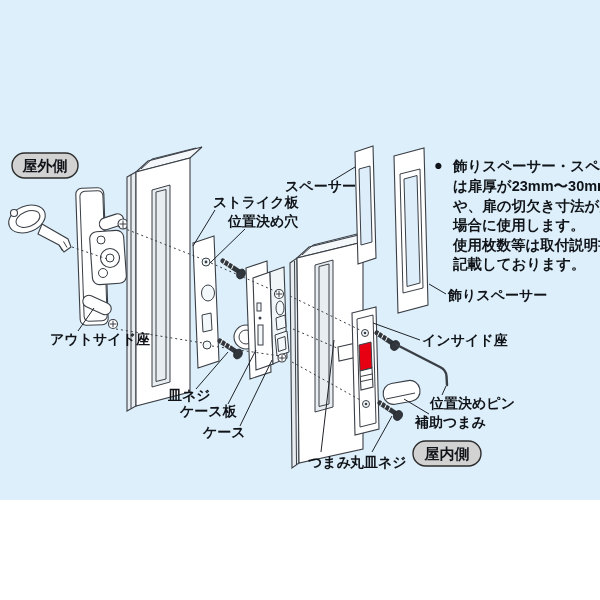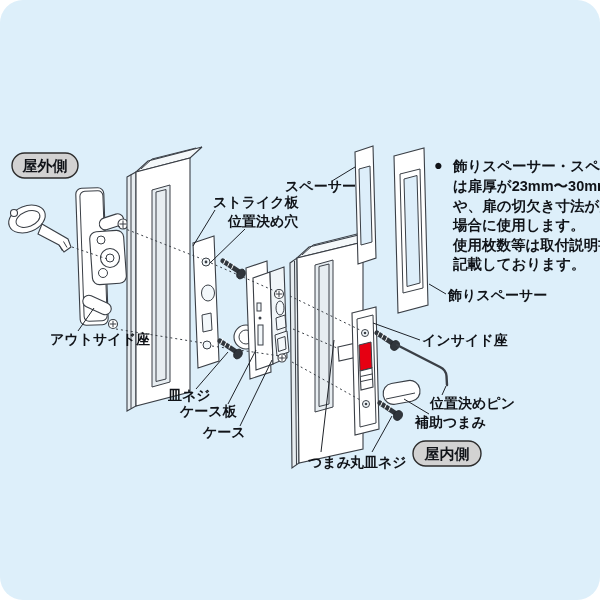--- a/index.html
+++ b/index.html
@@ -1,20 +1,19 @@
 <!DOCTYPE html>
 <html><head>
 <meta charset="utf-8">
 <style>
   html,body { margin:0; padding:0; }
   #stage {
-    position:relative; width:600px; height:600px;
+    position:relative; width:600px; height:500px;
     background:#ddeffa; overflow:hidden;
     font-family:"Liberation Sans", sans-serif;
-    border-radius:23px;
   }
   svg text { font-family:"Liberation Sans", sans-serif; fill:#101318; }
   .part     { fill:#ffffff; stroke:#3a3f46; stroke-width:1.1; }
   .part2    { fill:#f0f5f8; stroke:#3a3f46; stroke-width:1.1; }
   .side     { fill:#e7edf1; stroke:#3a3f46; stroke-width:1.1; }
   .topface  { fill:#f4f8fa; stroke:#3a3f46; stroke-width:1.1; }
   .slotOuter{ fill:#e7edf1; stroke:#3a3f46; stroke-width:1; }
   .hole     { fill:#f3f8fb; stroke:#3a3f46; stroke-width:1; }
   .cutout   { fill:#ddeefa; stroke:#3a3f46; stroke-width:1; }
   .ln       { fill:none;   stroke:#3a3f46; stroke-width:1; }

